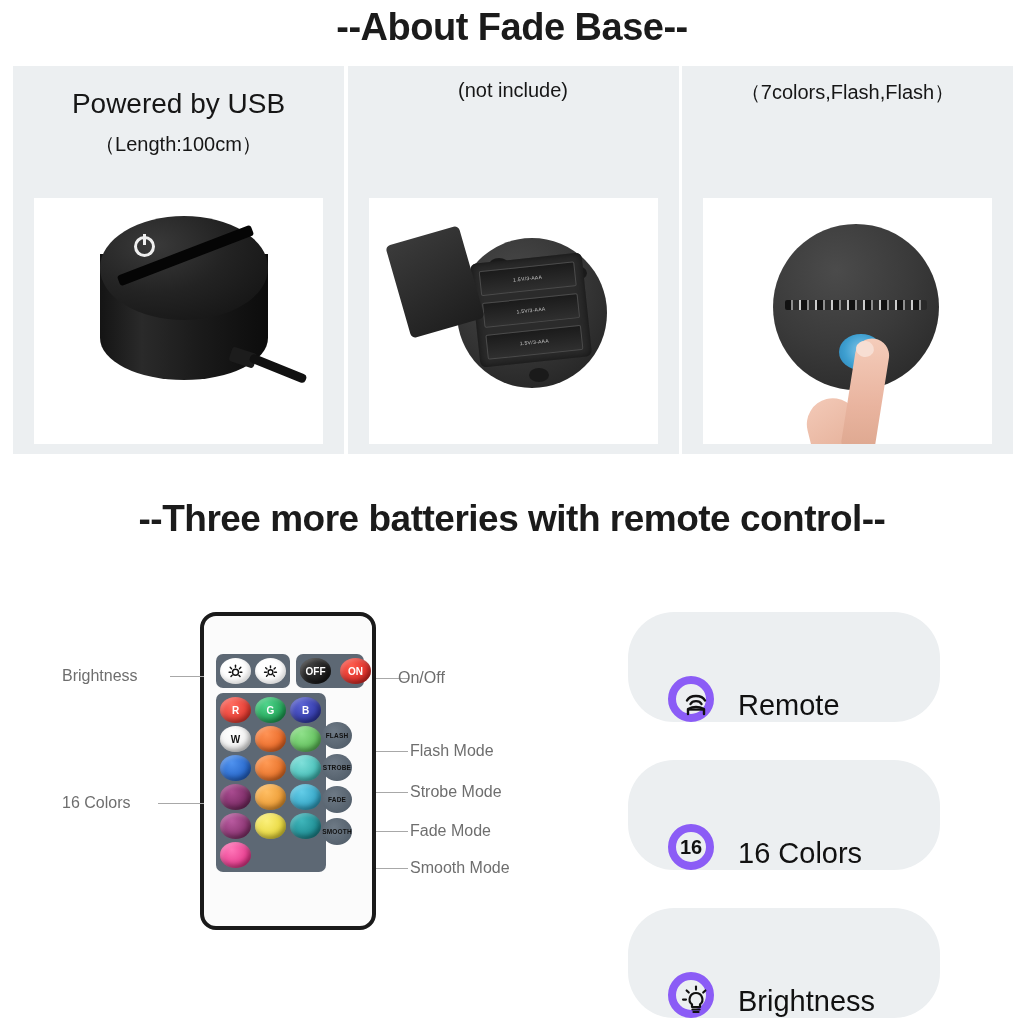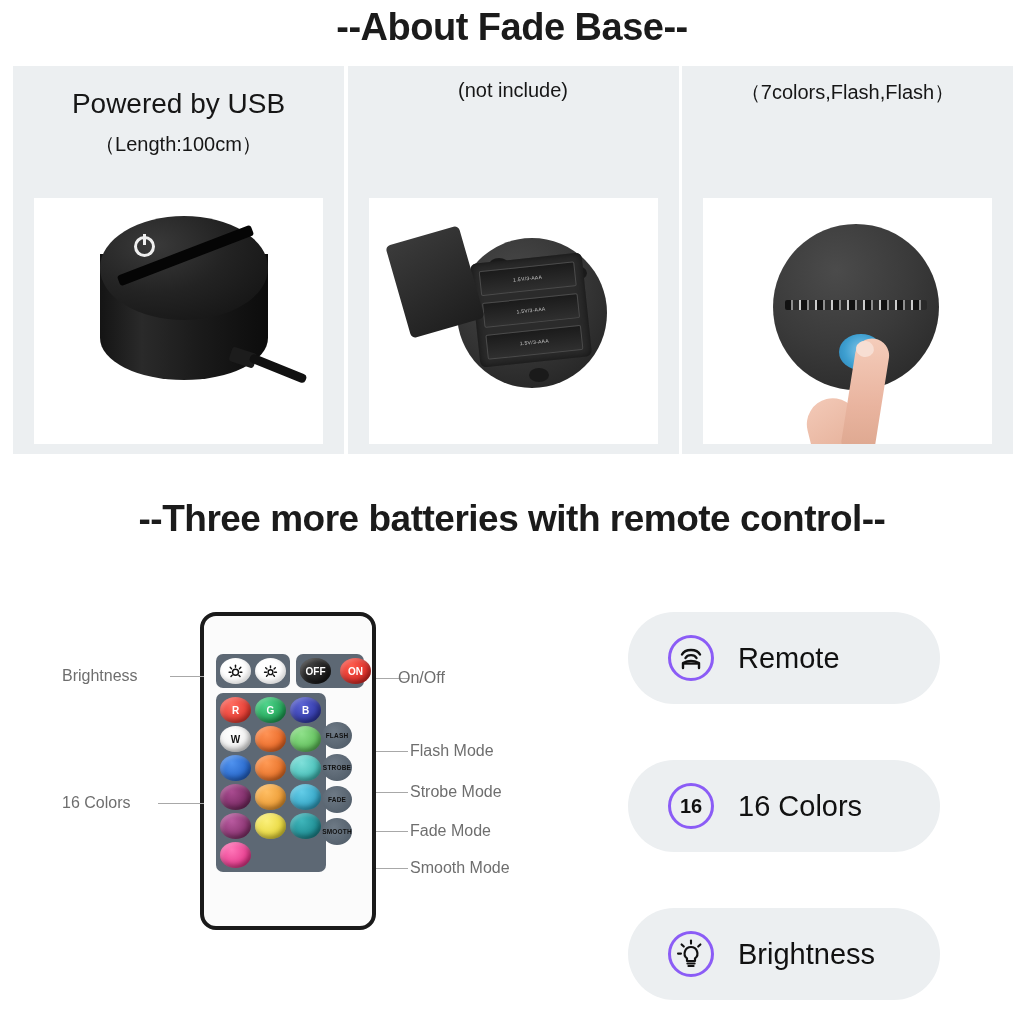--- a/index.html
+++ b/index.html
@@ -305,33 +305,33 @@
     position: absolute;
     height: 1px;
     background: #a8a8a8;
   }
 
   
   .pill {
     position: absolute;
     left: 628px;
     width: 312px;
-    height: 92px;
+    height: 110px;
     background: #eceff1;
     border-radius: 46px;
     display: flex;
-    align-items: center;
+    align-items: flex-end;
   }
   #pill-remote { top: 612px; }
   #pill-colors { top: 760px; }
   #pill-brightness { top: 908px; }
   .pill-icon {
     margin-left: 40px;
     width: 46px; height: 46px;
-    border: 3px solid #8b5cf6;
+    border: 8px solid #8b5cf6;
     border-radius: 50%;
     position: relative;
     box-sizing: border-box;
     flex: none;
   }
   .pill-icon svg { display:block; }
   .pill-label {
     margin-left: 24px;
     font-size: 29px;
     color: #111;

